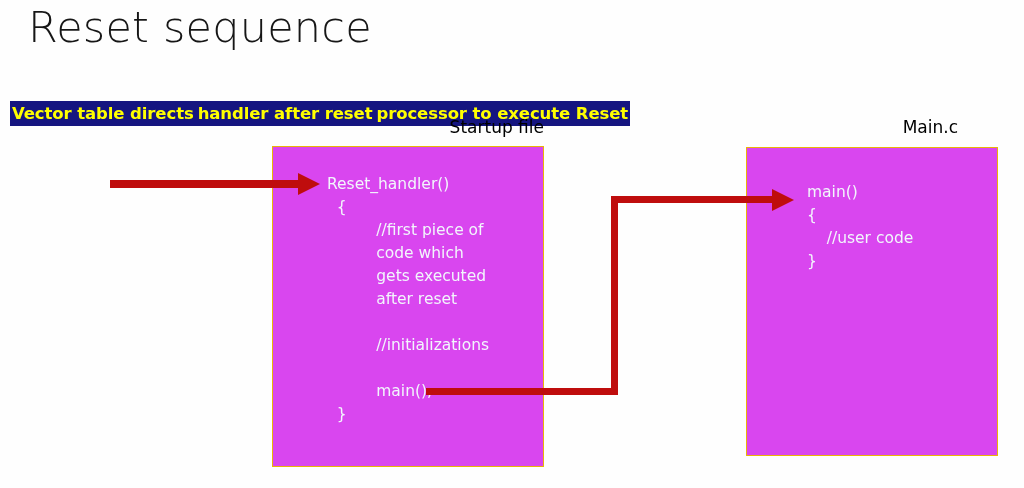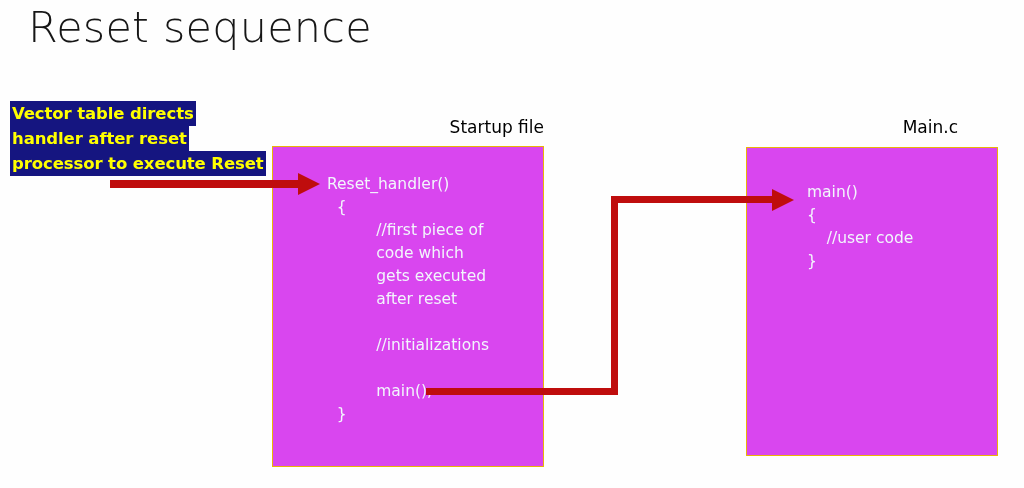--- a/index.html
+++ b/index.html
@@ -30,21 +30,21 @@
     font-family: "DejaVu Sans", sans-serif;
     white-space: nowrap;
   }
 
   
   #callout {
     position: absolute;
     left: 10px;
     top: 101px;
     display: flex;
-    flex-direction: column;
+    flex-direction: row;
     align-items: flex-start;
   }
   #callout .cline {
     background: #151580;
     color: #ffff00;
     font-size: 16.5px;
     font-weight: 600;
     line-height: 25px;
     padding: 0 2px;
     white-space: nowrap;

